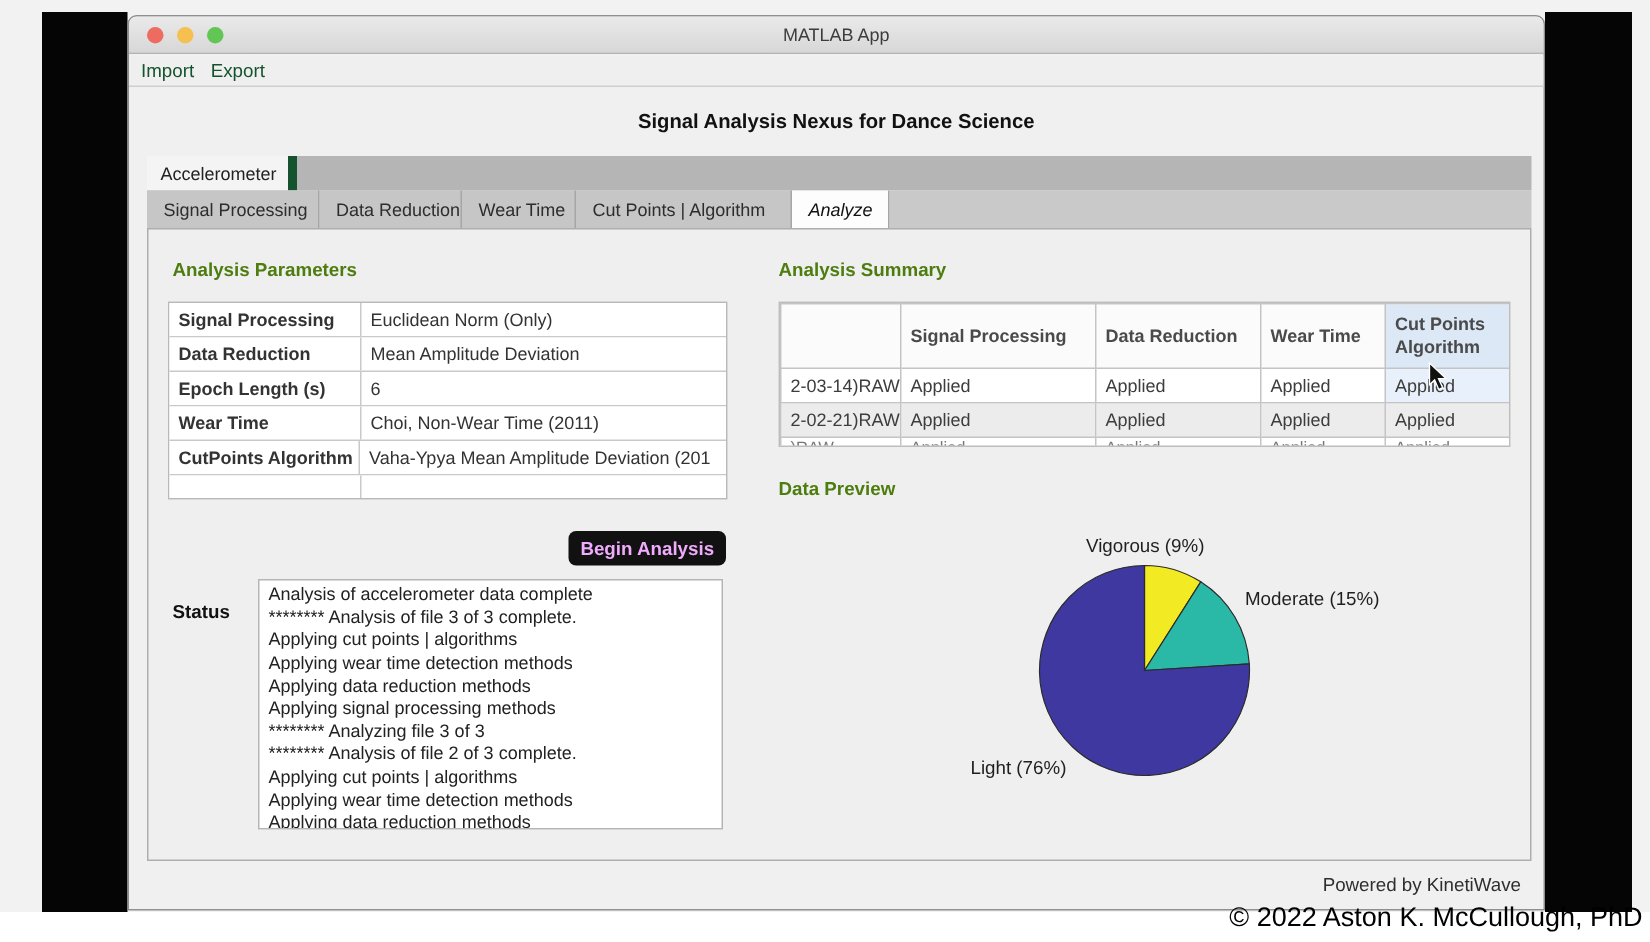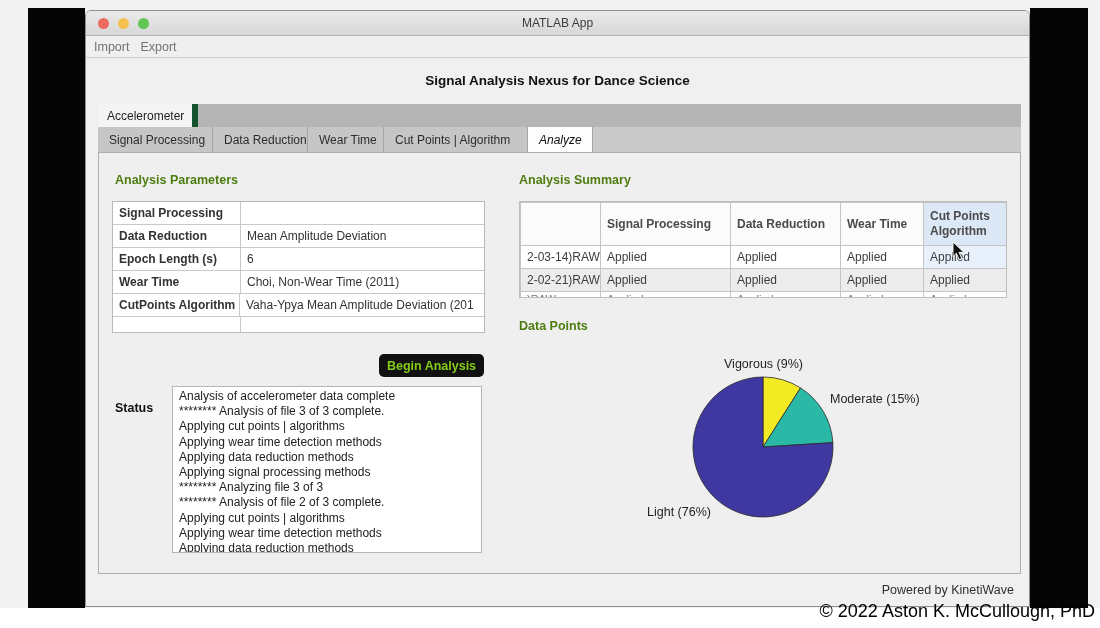--- a/index.html
+++ b/index.html
@@ -20,21 +20,21 @@
   .titlebar { position:absolute; left:0; top:0; width:100%; height:25px;
               background:linear-gradient(#eaeaea,#d7d7d7); border-bottom:1px solid #b4b4b4; }
   .traffic { position:absolute; top:7px; width:11px; height:11px; border-radius:50%; }
   .t-red   { left:12px;  background:#ee6b60; }
   .t-yellow{ left:32px;  background:#f5c04f; }
   .t-green { left:52px;  background:#62c654; }
   .win-title { position:absolute; left:0; top:5px; width:100%; text-align:center;
                font-size:12px; color:#3c3c3c; }
 
   .menubar { position:absolute; left:0; top:26px; width:100%; height:21px;
-             background:#efefef; border-bottom:1px solid #cfcfcf; font-size:12.5px; color:#737373;
+             background:#efefef; border-bottom:1px solid #cfcfcf; font-size:12.5px; color:#14532d;
              display:flex; align-items:center; padding-left:8px; gap:11px; }
   .menu-item { cursor:default; }
 
   .app-title { position:absolute; left:0; top:62px; width:100%; text-align:center;
                font-size:13.5px; font-weight:bold; color:#111; }
 
   
   .tabs-top { position:absolute; left:12px; top:93px; width:923px; height:23px; background:#b5b5b5; }
   .tab-accel { position:absolute; left:0; top:0; height:23px; width:100px; background:#f4f4f4;
                border-right:6px solid #14532d; font-size:12px; color:#222;
@@ -54,21 +54,21 @@
   .params-table { position:absolute; left:13px; top:48px; width:373px; background:#fff;
                   border:1px solid #b9b9b9; border-bottom:1px solid #b9b9b9; }
   .p-row { display:flex; height:23px; border-bottom:1px solid #c9c9c9; background:#fff; }
   .p-row:last-child { border-bottom:none; height:15px; }
   .p-label { width:128px; border-right:1px solid #c9c9c9; font-size:12px; font-weight:bold; color:#333;
              display:flex; align-items:center; padding-left:6px; white-space:nowrap; overflow:hidden; }
   .p-value { flex:1; font-size:12px; color:#333; display:flex; align-items:center; padding-left:6px;
              white-space:nowrap; overflow:hidden; }
 
   .begin-btn { position:absolute; left:280px; top:201px; width:105px; height:23px;
-               background:#111; color:#84cc16; font-weight:bold; font-size:12.5px; border:none;
+               background:#111; color:#f0abfc; font-weight:bold; font-size:12.5px; border:none;
                border-radius:5px; display:flex; align-items:center; justify-content:center; cursor:pointer; }
 
   .status-label { position:absolute; left:16px; top:248px; font-size:12.5px; font-weight:bold; color:#111; }
   .status-box { position:absolute; left:73px; top:233px; width:310px; height:167px;
                 background:#fff; border:1px solid #b5b5b5; overflow:hidden;
                 font-size:12px; line-height:15.2px; color:#222; padding:2px 6px; white-space:nowrap; }
 
   
   .summary-wrap { position:absolute; left:420px; top:48px; width:488px; height:97px; overflow:hidden;
                   border:1px solid #bdbdbd; background:#fff; }
@@ -133,20 +133,21 @@
       <div class="subtab active" style="width:65px">Analyze</div>
     </div>
 
     <div class="panel">
 
       <div class="section-heading" style="left:16px; top:20px;">Analysis Parameters</div>
 
       <div class="params-table">
         <div class="p-row">
           <div class="p-label">Signal Processing</div>
+          <div class="p-value">Euclidean Norm (Only)</div>
         </div>
         <div class="p-row">
           <div class="p-label">Data Reduction</div>
           <div class="p-value">Mean Amplitude Deviation</div>
         </div>
         <div class="p-row">
           <div class="p-label">Epoch Length (s)</div>
           <div class="p-value">6</div>
         </div>
         <div class="p-row">
@@ -221,21 +222,21 @@
             <td>Applied</td>
           </tr>
         </tbody>
           </table>
       </div>
 
       <svg class="cursor-icon" viewBox="0 0 14 20">
         <path d="M1,1 L1,15.5 L4.4,12.3 L7.2,18.6 L9.8,17.4 L7,11.4 L11.8,11.2 Z" fill="#111" stroke="#fff" stroke-width="0.9"></path>
       </svg>
 
-      <div class="section-heading preview-heading">Data Points</div>
+      <div class="section-heading preview-heading">Data Preview</div>
 
       <svg id="pie" class="pie-svg" viewBox="0 0 144 144">
           <path d="M72,72 L72.00,2.00 A70,70 0 0 1 109.51,12.90 Z" fill="#f2ea22" stroke="#2b2b2b" stroke-width="0.8"></path>
           <path d="M72,72 L109.51,12.90 A70,70 0 0 1 141.86,67.60 Z" fill="#2ab8a7" stroke="#2b2b2b" stroke-width="0.8"></path>
           <path d="M72,72 L141.86,67.60 A70,70 0 1 1 72.00,2.00 Z" fill="#3e38a0" stroke="#2b2b2b" stroke-width="0.8"></path>
         </svg>
       <div class="pie-label lbl-vigorous">Vigorous (9%)</div>
       <div class="pie-label lbl-moderate">Moderate (15%)</div>
       <div class="pie-label lbl-light">Light (76%)</div>
 

